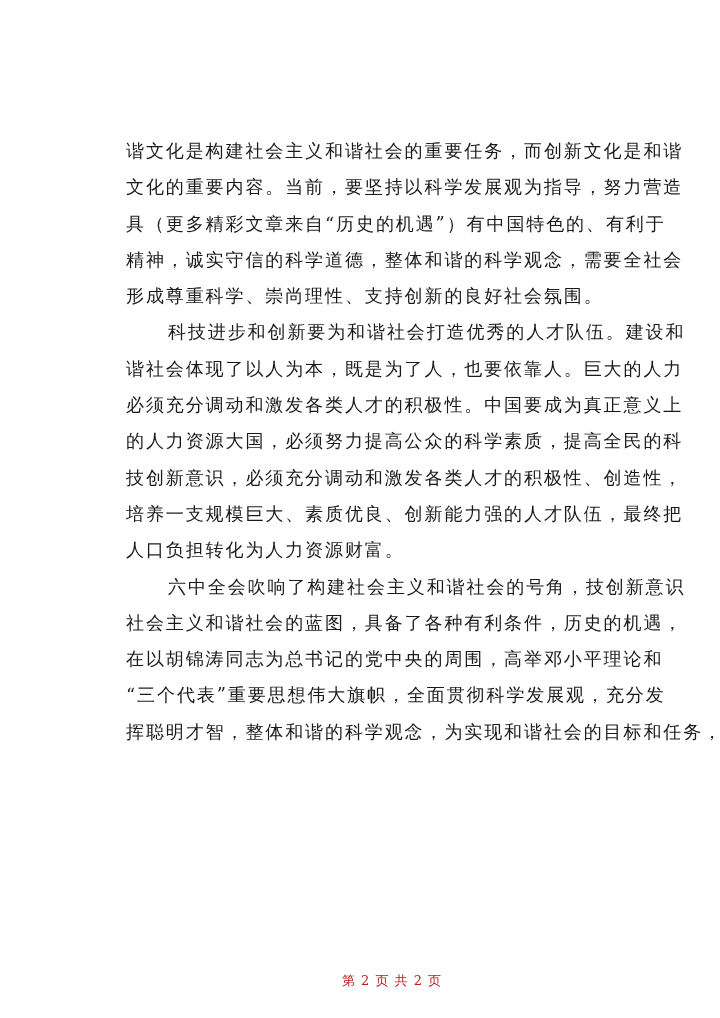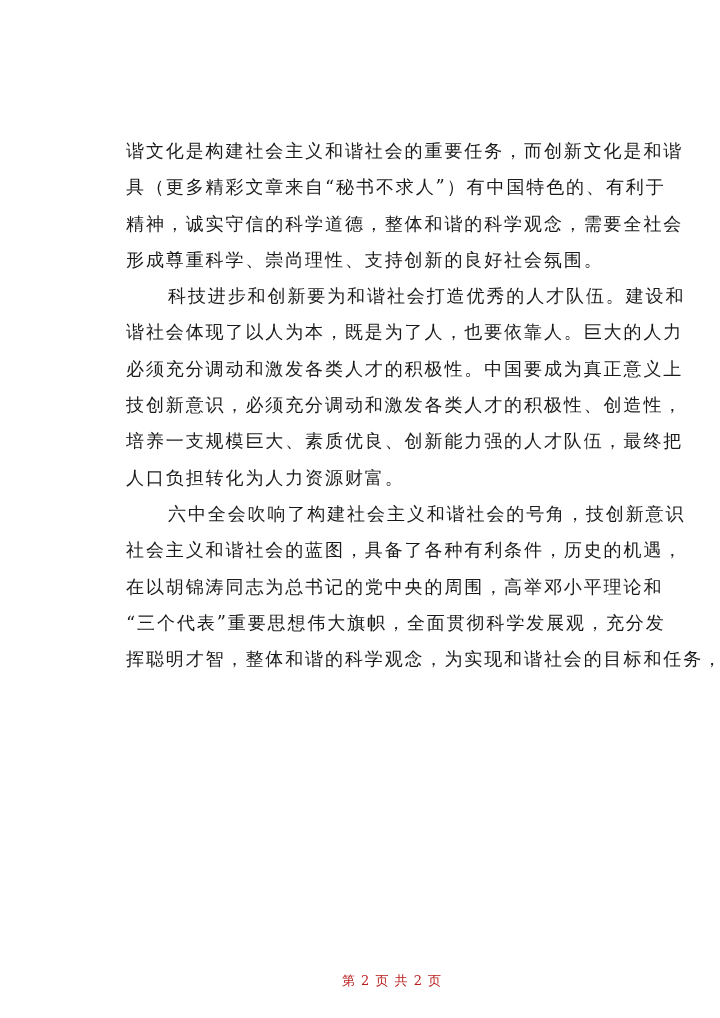--- a/index.html
+++ b/index.html
@@ -49,26 +49,28 @@
       letter-spacing: 1px;
       color: #b91c1c;
     }
   </style>
 </head>
 <body>
 
 <div class="page">
   <div class="body-text">
     <div class="line">谐文化是构建社会主义和谐社会的重要任务，而创新文化是和谐</div>
-    <div class="line">具（更多精彩文章来自“秘书不求人”）有中国特色的、有利于</div>
+    <div class="line">文化的重要内容。当前，要坚持以科学发展观为指导，努力营造</div>
+    <div class="line">具（更多精彩文章来自“历史的机遇”）有中国特色的、有利于</div>
     <div class="line">精神，诚实守信的科学道德，整体和谐的科学观念，需要全社会</div>
     <div class="line">形成尊重科学、崇尚理性、支持创新的良好社会氛围。</div>
     <div class="line indent">科技进步和创新要为和谐社会打造优秀的人才队伍。建设和</div>
     <div class="line">谐社会体现了以人为本，既是为了人，也要依靠人。巨大的人力</div>
     <div class="line">必须充分调动和激发各类人才的积极性。中国要成为真正意义上</div>
+    <div class="line">的人力资源大国，必须努力提高公众的科学素质，提高全民的科</div>
     <div class="line">技创新意识，必须充分调动和激发各类人才的积极性、创造性，</div>
     <div class="line">培养一支规模巨大、素质优良、创新能力强的人才队伍，最终把</div>
     <div class="line">人口负担转化为人力资源财富。</div>
     <div class="line indent">六中全会吹响了构建社会主义和谐社会的号角，技创新意识</div>
     <div class="line">社会主义和谐社会的蓝图，具备了各种有利条件，历史的机遇，</div>
     <div class="line">在以胡锦涛同志为总书记的党中央的周围，高举邓小平理论和</div>
     <div class="line">“三个代表”重要思想伟大旗帜，全面贯彻科学发展观，充分发</div>
     <div class="line">挥聪明才智，整体和谐的科学观念，为实现和谐社会的目标和任务，</div>
   </div>
 

